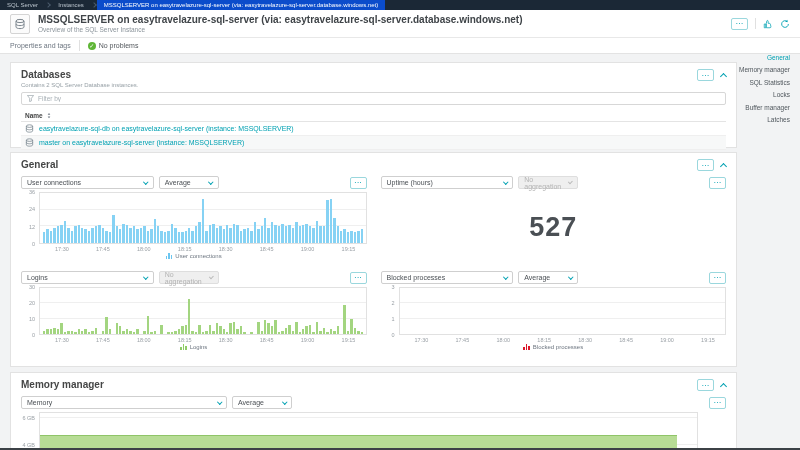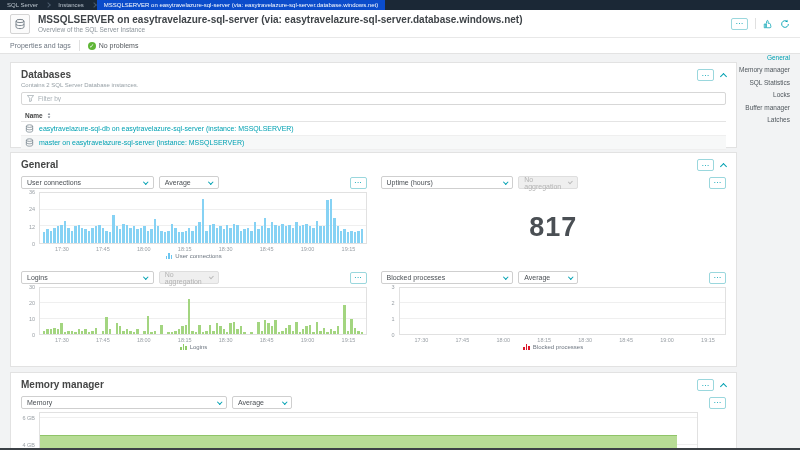--- a/index.html
+++ b/index.html
@@ -344,21 +344,21 @@
               <span class="chev"></span>
             </div>
           <div class="dd dd-agg disabled">
               <span>No aggregation</span>
               <span class="chev"></span>
             </div>
           <span class="ctl-spacer"></span>
           <button class="btn-dots">···</button>
         </div>
         <div class="bignum-wrap">
-          <span class="bignum">817</span>
+          <span class="bignum">527</span>
         </div>
       </div>
 
       <div class="chart-cell">
         <div class="controls">
           <div class="dd dd-metric">
               <span>Logins</span>
               <span class="chev"></span>
             </div>
           <div class="dd dd-agg disabled">

